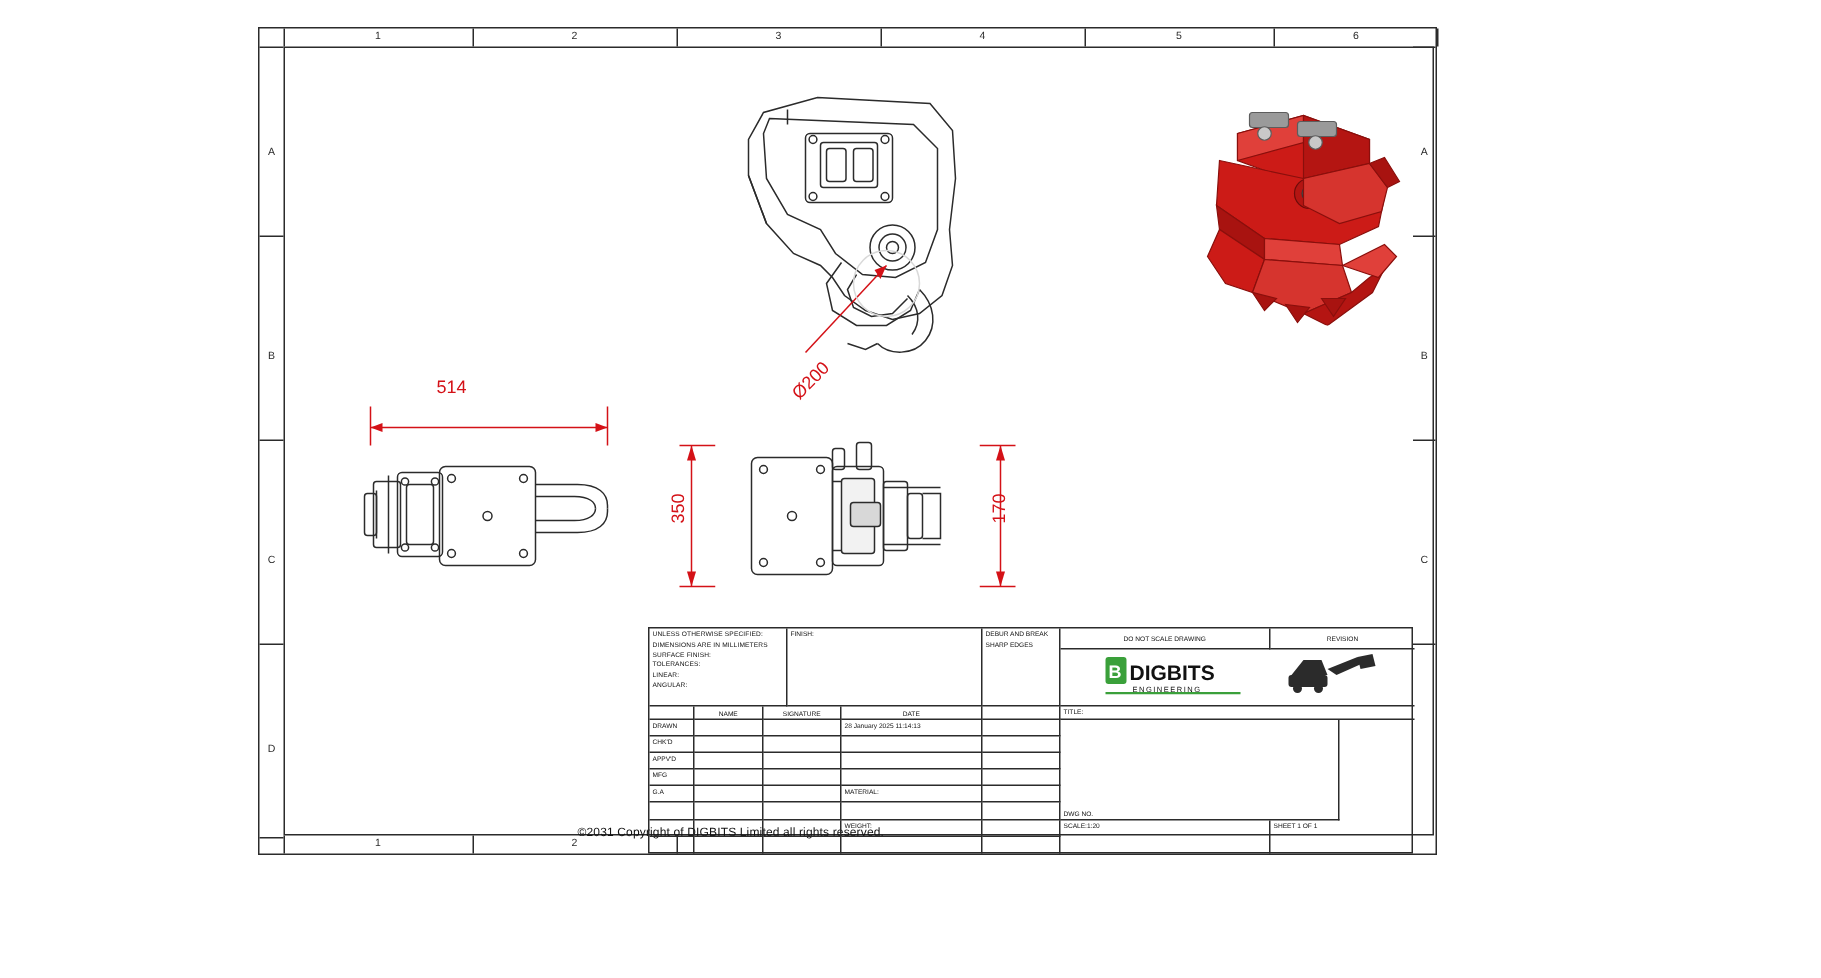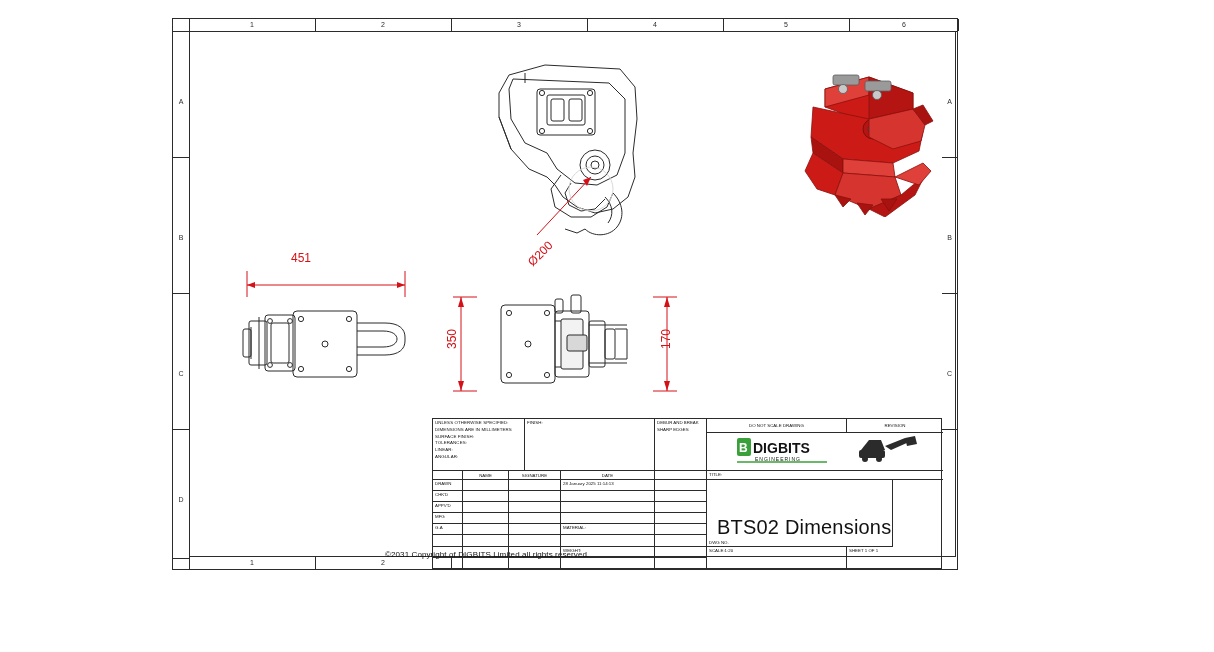--- a/index.html
+++ b/index.html
@@ -300,21 +300,21 @@
 
     <svg width="180" height="30" style="position:absolute; left:66px; top:248px;">
       <g stroke="#d41117" stroke-width="1" fill="none">
         <line x1="8" y1="4" x2="8" y2="34"></line>
         <line x1="166" y1="4" x2="166" y2="34"></line>
         <line x1="8" y1="18" x2="166" y2="18"></line>
         <path d="M8 18 L16 15 L16 21 Z" fill="#d41117" stroke="none"></path>
         <path d="M166 18 L158 15 L158 21 Z" fill="#d41117" stroke="none"></path>
       </g>
     </svg>
-    <div class="dim-text" style="left:118px; top:232px;">451</div>
+    <div class="dim-text" style="left:118px; top:232px;">514</div>
 
     <svg width="190" height="110" style="position:absolute; left:298px; top:272px;">
       <g fill="none" stroke="#2b2b2b" stroke-width="1">
         <rect x="30" y="14" width="54" height="78" rx="4"></rect>
         <circle cx="38" cy="22" r="2.6"></circle>
         <circle cx="76" cy="22" r="2.6"></circle>
         <circle cx="38" cy="84" r="2.6"></circle>
         <circle cx="76" cy="84" r="2.6"></circle>
         <circle cx="57" cy="53" r="3"></circle>
         <rect x="84" y="20" width="34" height="66" rx="3"></rect>
@@ -448,22 +448,19 @@
 
       <div class="tb-cell br" style="left:0; top:139px; width:30px; height:11px;"></div>
       <div class="tb-cell br" style="left:30px; top:139px; width:46px; height:11px;"></div>
       <div class="tb-cell br" style="left:76px; top:139px; width:52px; height:11px;"></div>
       <div class="tb-cell br" style="left:128px; top:139px; width:94px; height:11px;"></div>
       <div class="tb-cell br" style="left:222px; top:139px; width:52px; height:11px;"></div>
 
       <div class="tb-cell br bb tb-label" style="left:274px; top:61px; width:186px; height:67px; padding-top:60px;">
         <span>DWG NO.</span>
       </div>
-      <div class="tb-cell" style="left:282px; top:92px; width:180px; height:30px; border:none;">
-        <div class="tb-big">BTS02 Dimensions</div>
-      </div>
 
       <div class="tb-cell br tb-label" style="left:274px; top:128px; width:140px; height:22px;">SCALE:1:20</div>
       <div class="tb-cell tb-label" style="left:414px; top:128px; width:96px; height:22px;">SHEET 1 OF 1</div>
     </div>
 
   </div>
 </div>
 
 </body></html>

